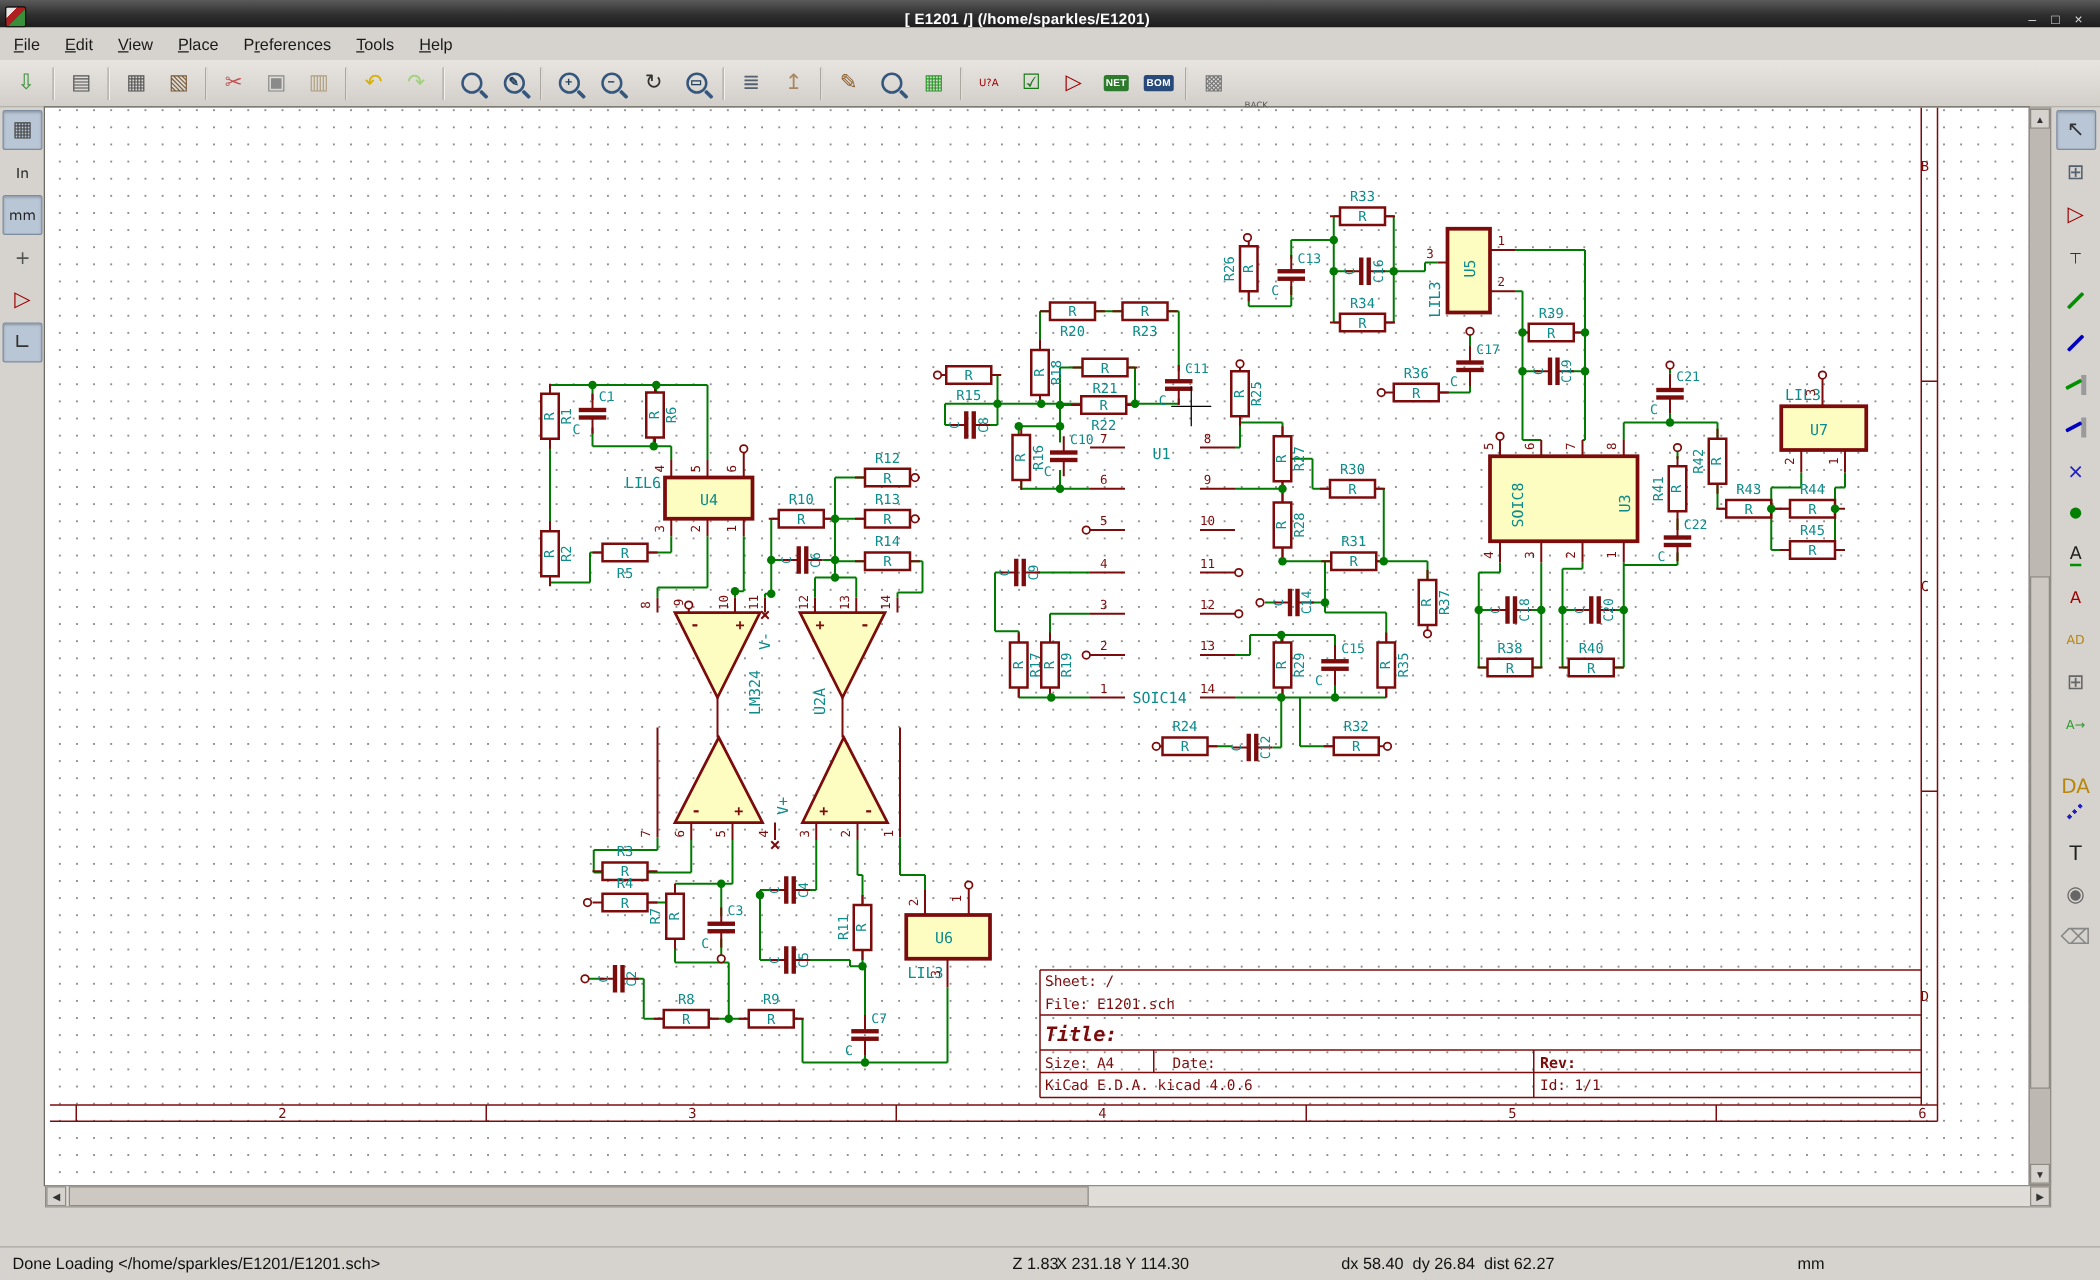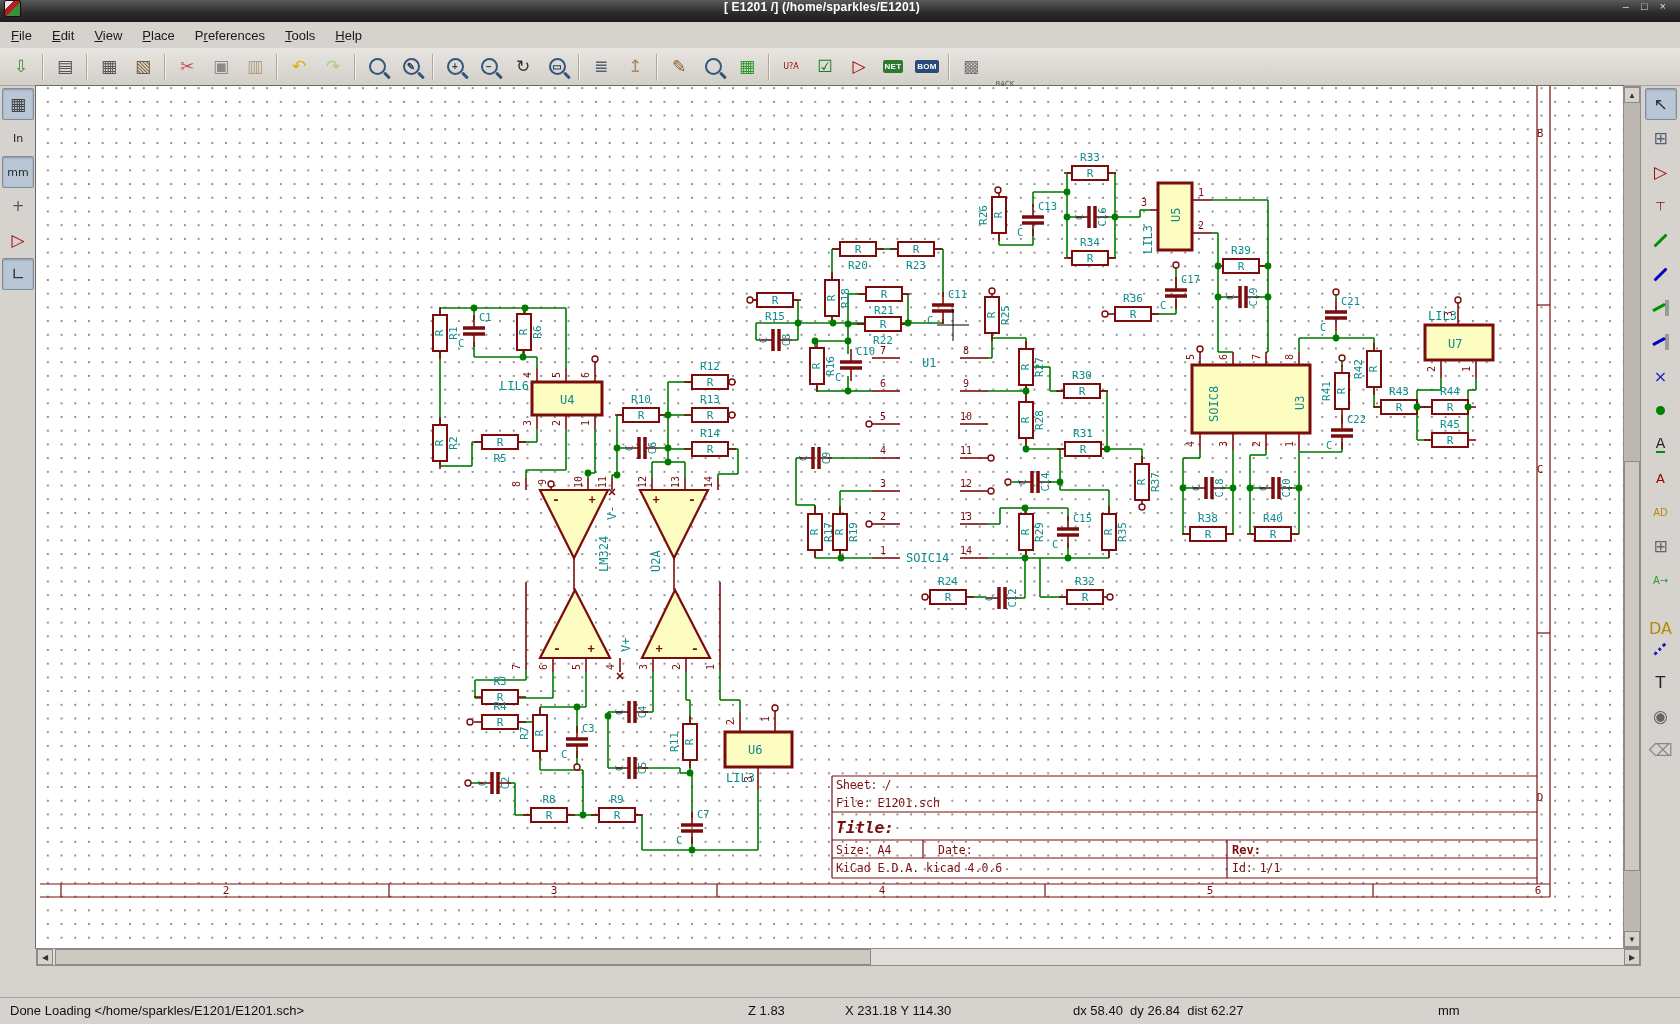--- a/index.html
+++ b/index.html
@@ -1,19 +1,19 @@
 <!DOCTYPE html>
 <html><head>
 <meta charset="utf-8">
 <style>
   html,body{margin:0;padding:0;width:1680px;height:1024px;overflow:hidden;
     font-family:"Liberation Sans",sans-serif;background:#d6d3ce;position:relative}
   
   .titlebar{position:absolute;left:0;top:0;width:1680px;height:22px;
-    background:linear-gradient(#5a5a5a,#2e2e2e 55%,#1c1c1c);display:flex;align-items:flex-start;color:#fff}
+    background:linear-gradient(#5a5a5a,#2e2e2e 55%,#1c1c1c);display:flex;align-items:flex-end;color:#fff}
   .titlebar .appicon{width:15px;height:15px;margin-left:4px;border-radius:2px;
     background:linear-gradient(135deg,#e8e8e8 30%,#b02020 30%,#b02020 55%,#3a8f3a 55%);border:1px solid #111}
   .titlebar .ttext{flex:1;text-align:center;font-weight:bold;font-size:12px;letter-spacing:.2px}
   .winctl{display:flex;gap:12px;margin-right:14px;font-size:11px;color:#ddd}
   .winctl span{cursor:default}
   
   .menubar{position:absolute;left:0;top:22px;width:1680px;height:26px;background:#d6d3ce;
     border-bottom:1px solid #1d4ed8;display:flex;align-items:center;font-size:13px;color:#1a1a1a}
   .menubar .mitem{padding:3px 9px;margin-left:2px}
   
@@ -1130,17 +1130,17 @@
   <div class="sarrow" style="left:0;bottom:0">▼</div>
 </div>
 <div class="hscroll">
   <div class="sarrow" style="left:0;top:0">◀</div>
   <div class="sthumb" id="hthumb" style="top: 0px; height: 16px; left: 18px; width: 816px;"></div>
   <div class="sarrow" style="right:0;top:0">▶</div>
 </div>
 
 <div class="statusbar">
   <span style="left:10px">Done Loading &lt;/home/sparkles/E1201/E1201.sch&gt;</span>
-  <span style="left:748px">Z 1.83</span>
+  <span style="left:810px">Z 1.83</span>
   <span style="left:845px">X 231.18 Y 114.30</span>
   <span style="left:1073px">dx 58.40  dy 26.84  dist 62.27</span>
   <span style="left:1438px">mm</span>
 </div>
 
 </body></html>

